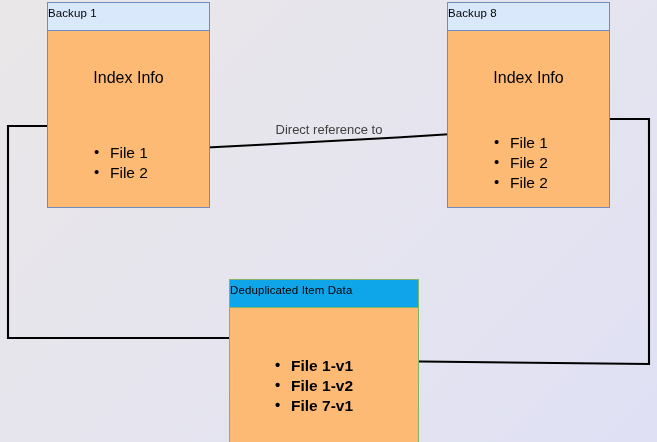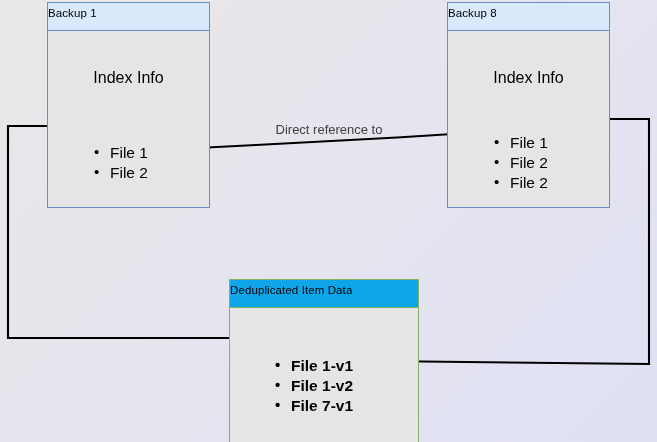--- a/index.html
+++ b/index.html
@@ -30,21 +30,21 @@
     line-height: 20px;
     text-align: left;
     font-size: 11.5px;
     font-weight: normal;
     color: #000000;
     letter-spacing: 0.1px;
   }
   .dbox-body {
     box-sizing: border-box;
     position: relative;
-    background: #e5e5e5;
+    background: #fdba74;
   }
 
   .blue .dbox-header {
     background: #dae8fc;
     border: 1px solid #6c8ebf;
   }
   .blue .dbox-body {
     border: 1px solid #6c8ebf;
     border-top: none;
   }

